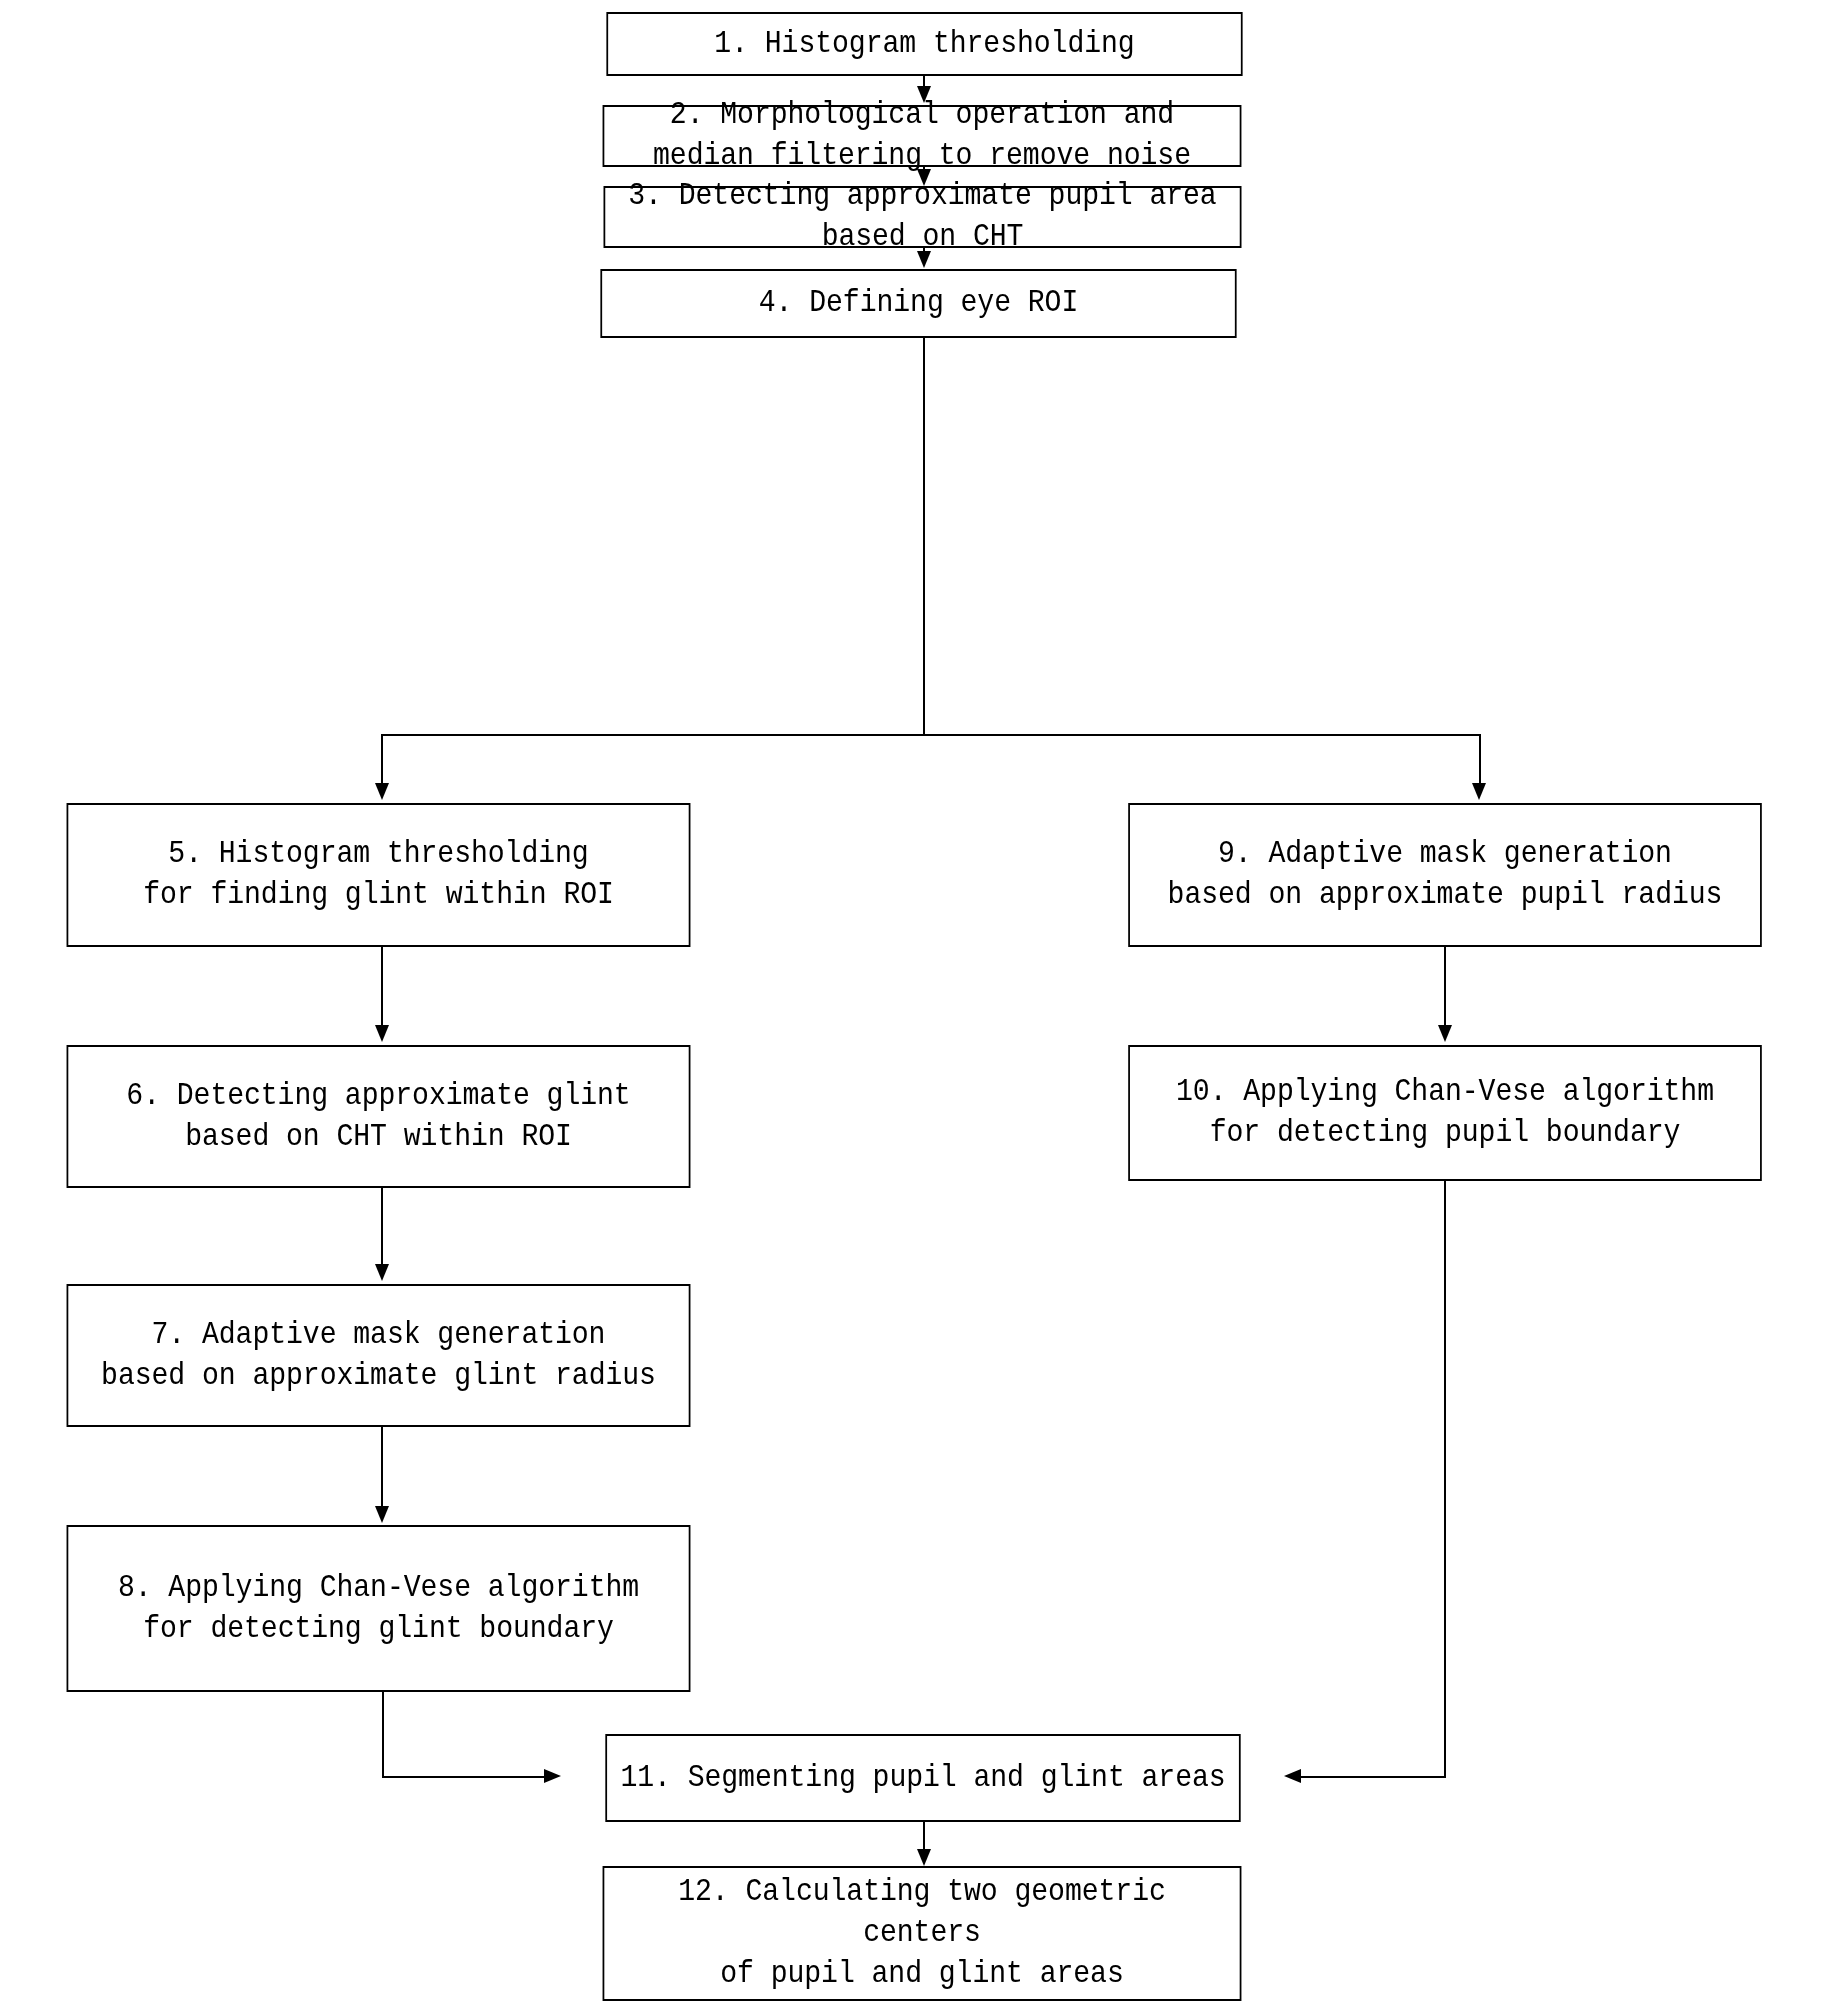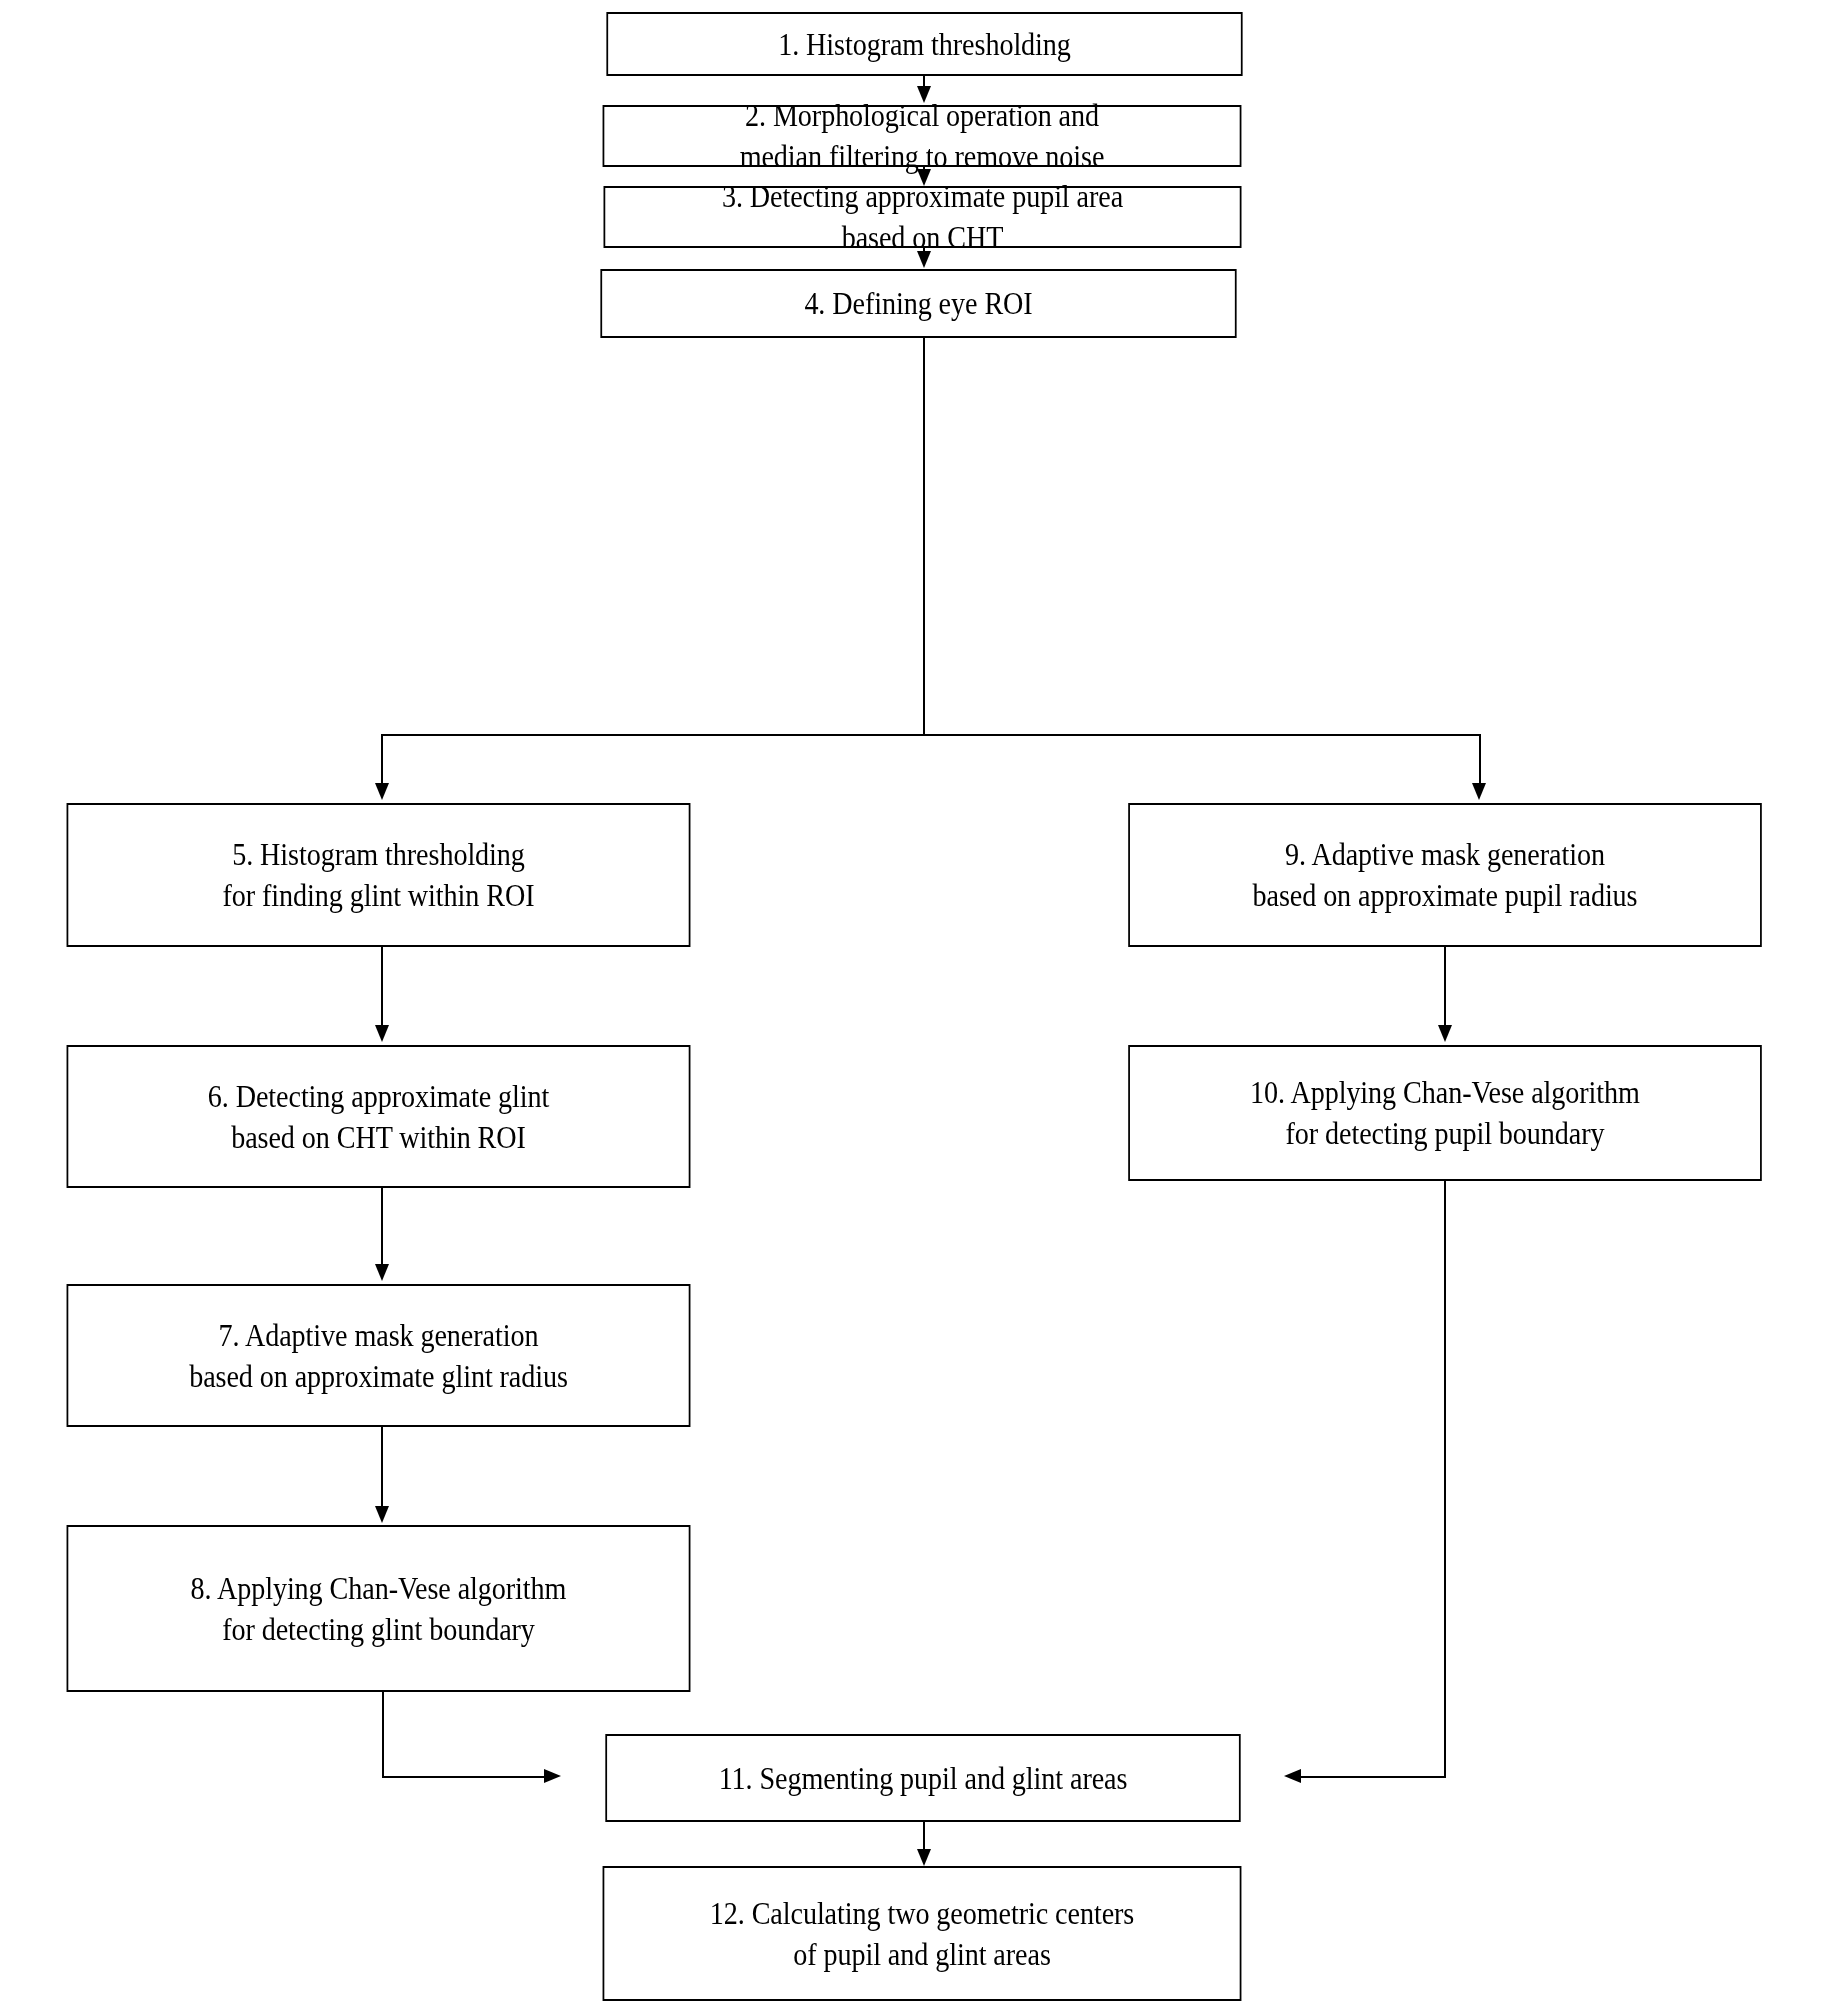--- a/index.html
+++ b/index.html
@@ -6,21 +6,21 @@
   html, body {
     margin: 0;
     padding: 0;
     background: #ffffff;
   }
   #canvas {
     position: relative;
     width: 1829px;
     height: 2015px;
     background: #ffffff;
-    font-family: Liberation Serif, serif;
+    font-family: Liberation Mono, monospace;
     overflow: hidden;
   }
   .node {
     position: absolute;
     box-sizing: border-box;
     border: 2px solid #000000;
     background: #ffffff;
     display: flex;
     align-items: center;
     justify-content: center;

